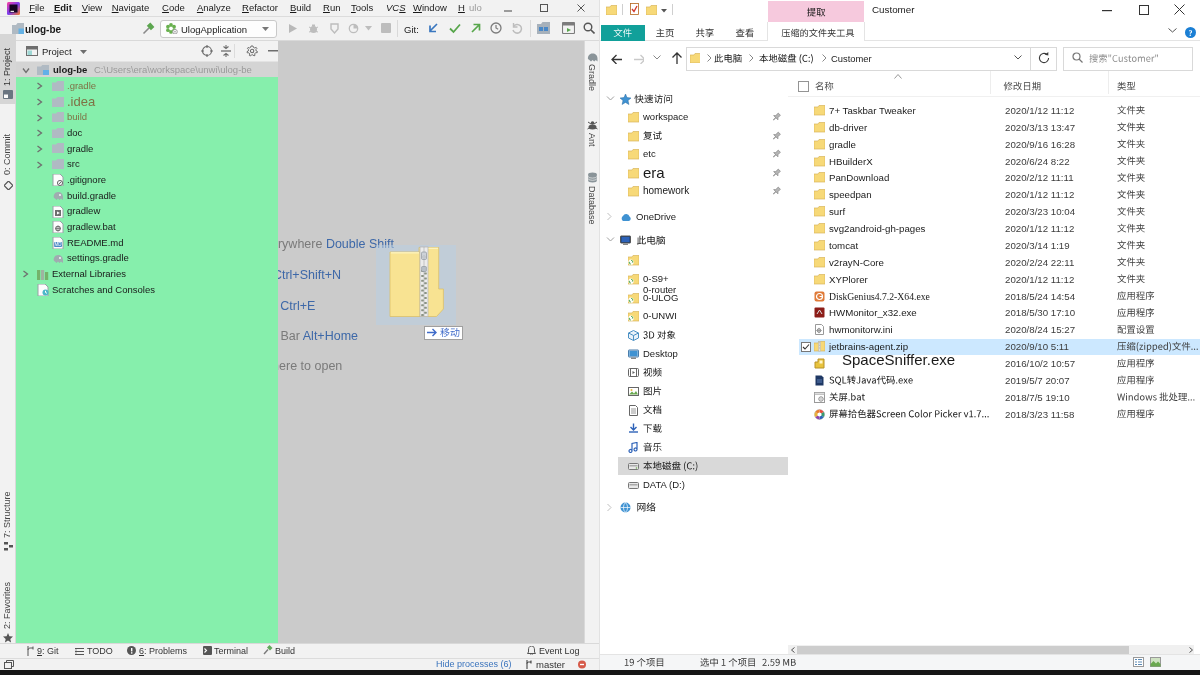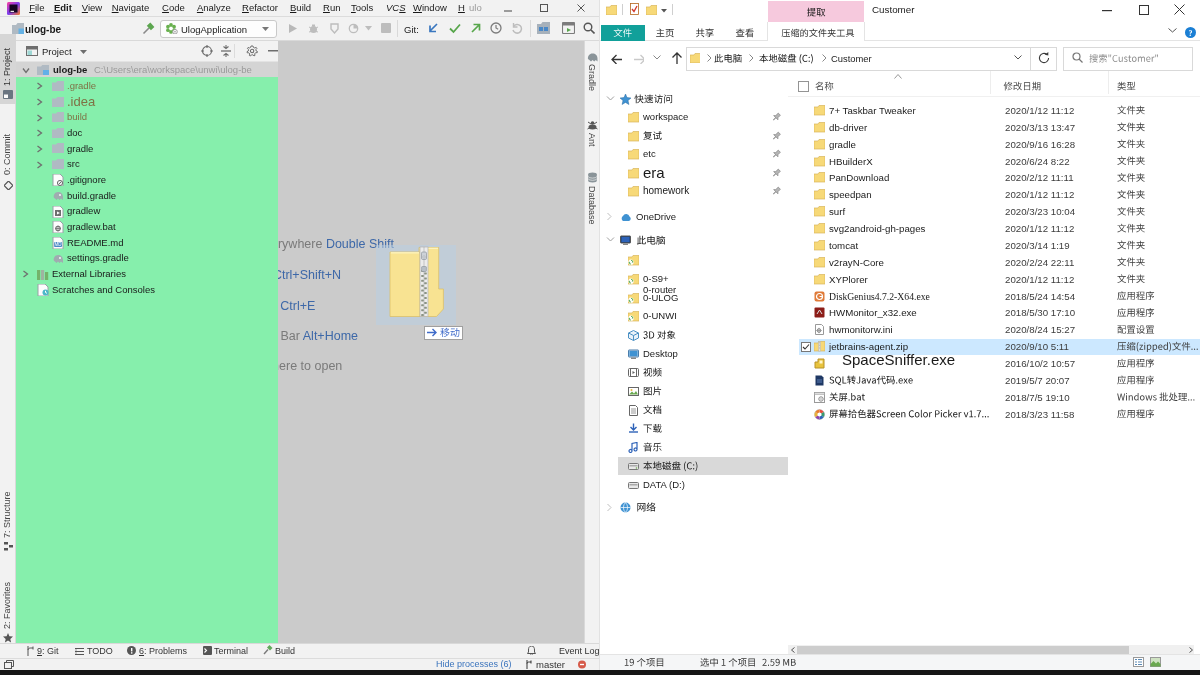--- a/index.html
+++ b/index.html
@@ -321,21 +321,21 @@
     <div class="a" style="left:214px;top:645.5px;font-size:9px;color:#333;font-weight:400;white-space:pre;letter-spacing:0px;line-height:11px;">Terminal</div>
     <svg class="a" style="left:263px;top:645px" width="10" height="10" viewBox="0 0 10 10">
       <path d="M1 9 L5 4.5" stroke="#7a7a7a" stroke-width="1.4"></path>
       <path d="M4 2.5 L7 5.5 L9.5 3 L6.5 0 Z" fill="#62a85c"></path>
     </svg>
     <div class="a" style="left:275px;top:645.5px;font-size:9px;color:#333;font-weight:400;white-space:pre;letter-spacing:0px;line-height:11px;">Build</div>
     <svg class="a" style="left:527px;top:646px" width="9" height="9" viewBox="0 0 9 9">
       <path d="M4.5 0 C2 0 1.5 2 1.5 4 L1.5 6 L0.5 7.5 L8.5 7.5 L7.5 6 L7.5 4 C7.5 2 7 0 4.5 0 Z" fill="none" stroke="#555"></path>
       <path d="M3.5 8.5 A1.2 1.2 0 0 0 5.5 8.5" stroke="#555" fill="none"></path>
     </svg>
-    <div class="a" style="left:539px;top:645.5px;font-size:9px;color:#333;font-weight:400;white-space:pre;letter-spacing:0px;line-height:11px;margin-left:20px;">Event Log</div>
+    <div class="a" style="left:539px;top:645.5px;font-size:9px;color:#333;font-weight:400;white-space:pre;letter-spacing:0px;line-height:11px;">Event Log</div>
     <div class="a" style="left:0px;top:658px;width:600px;height:12px;background:#f2f2f2;border-top:1px solid #dcdcdc"></div>
     <svg class="a" style="left:4px;top:659.5px" width="10" height="9" viewBox="0 0 10 9">
       <rect x="0.5" y="2.5" width="7" height="6" fill="none" stroke="#555"></rect>
       <path d="M2.5 2.5 L2.5 0.5 L9.5 0.5 L9.5 6.5 L7.5 6.5" fill="none" stroke="#555"></path>
     </svg>
     <div class="a" style="left:436px;top:659px;font-size:9px;color:#3b74bd;font-weight:400;white-space:pre;letter-spacing:0px;line-height:11px;">Hide processes (6)</div>
     <svg class="a" style="left:525px;top:659.5px" width="8" height="9" viewBox="0 0 8 9">
       <path d="M2 0 L2 9 M2 3.5 C2 2 3.5 2 4.5 2 L6 2 M6 0.5 L6 3.5" stroke="#333" fill="none"></path>
     </svg>
     <div class="a" style="left:536px;top:658.5px;font-size:9.5px;color:#333;font-weight:400;white-space:pre;letter-spacing:0px;line-height:11.5px;">master</div>

